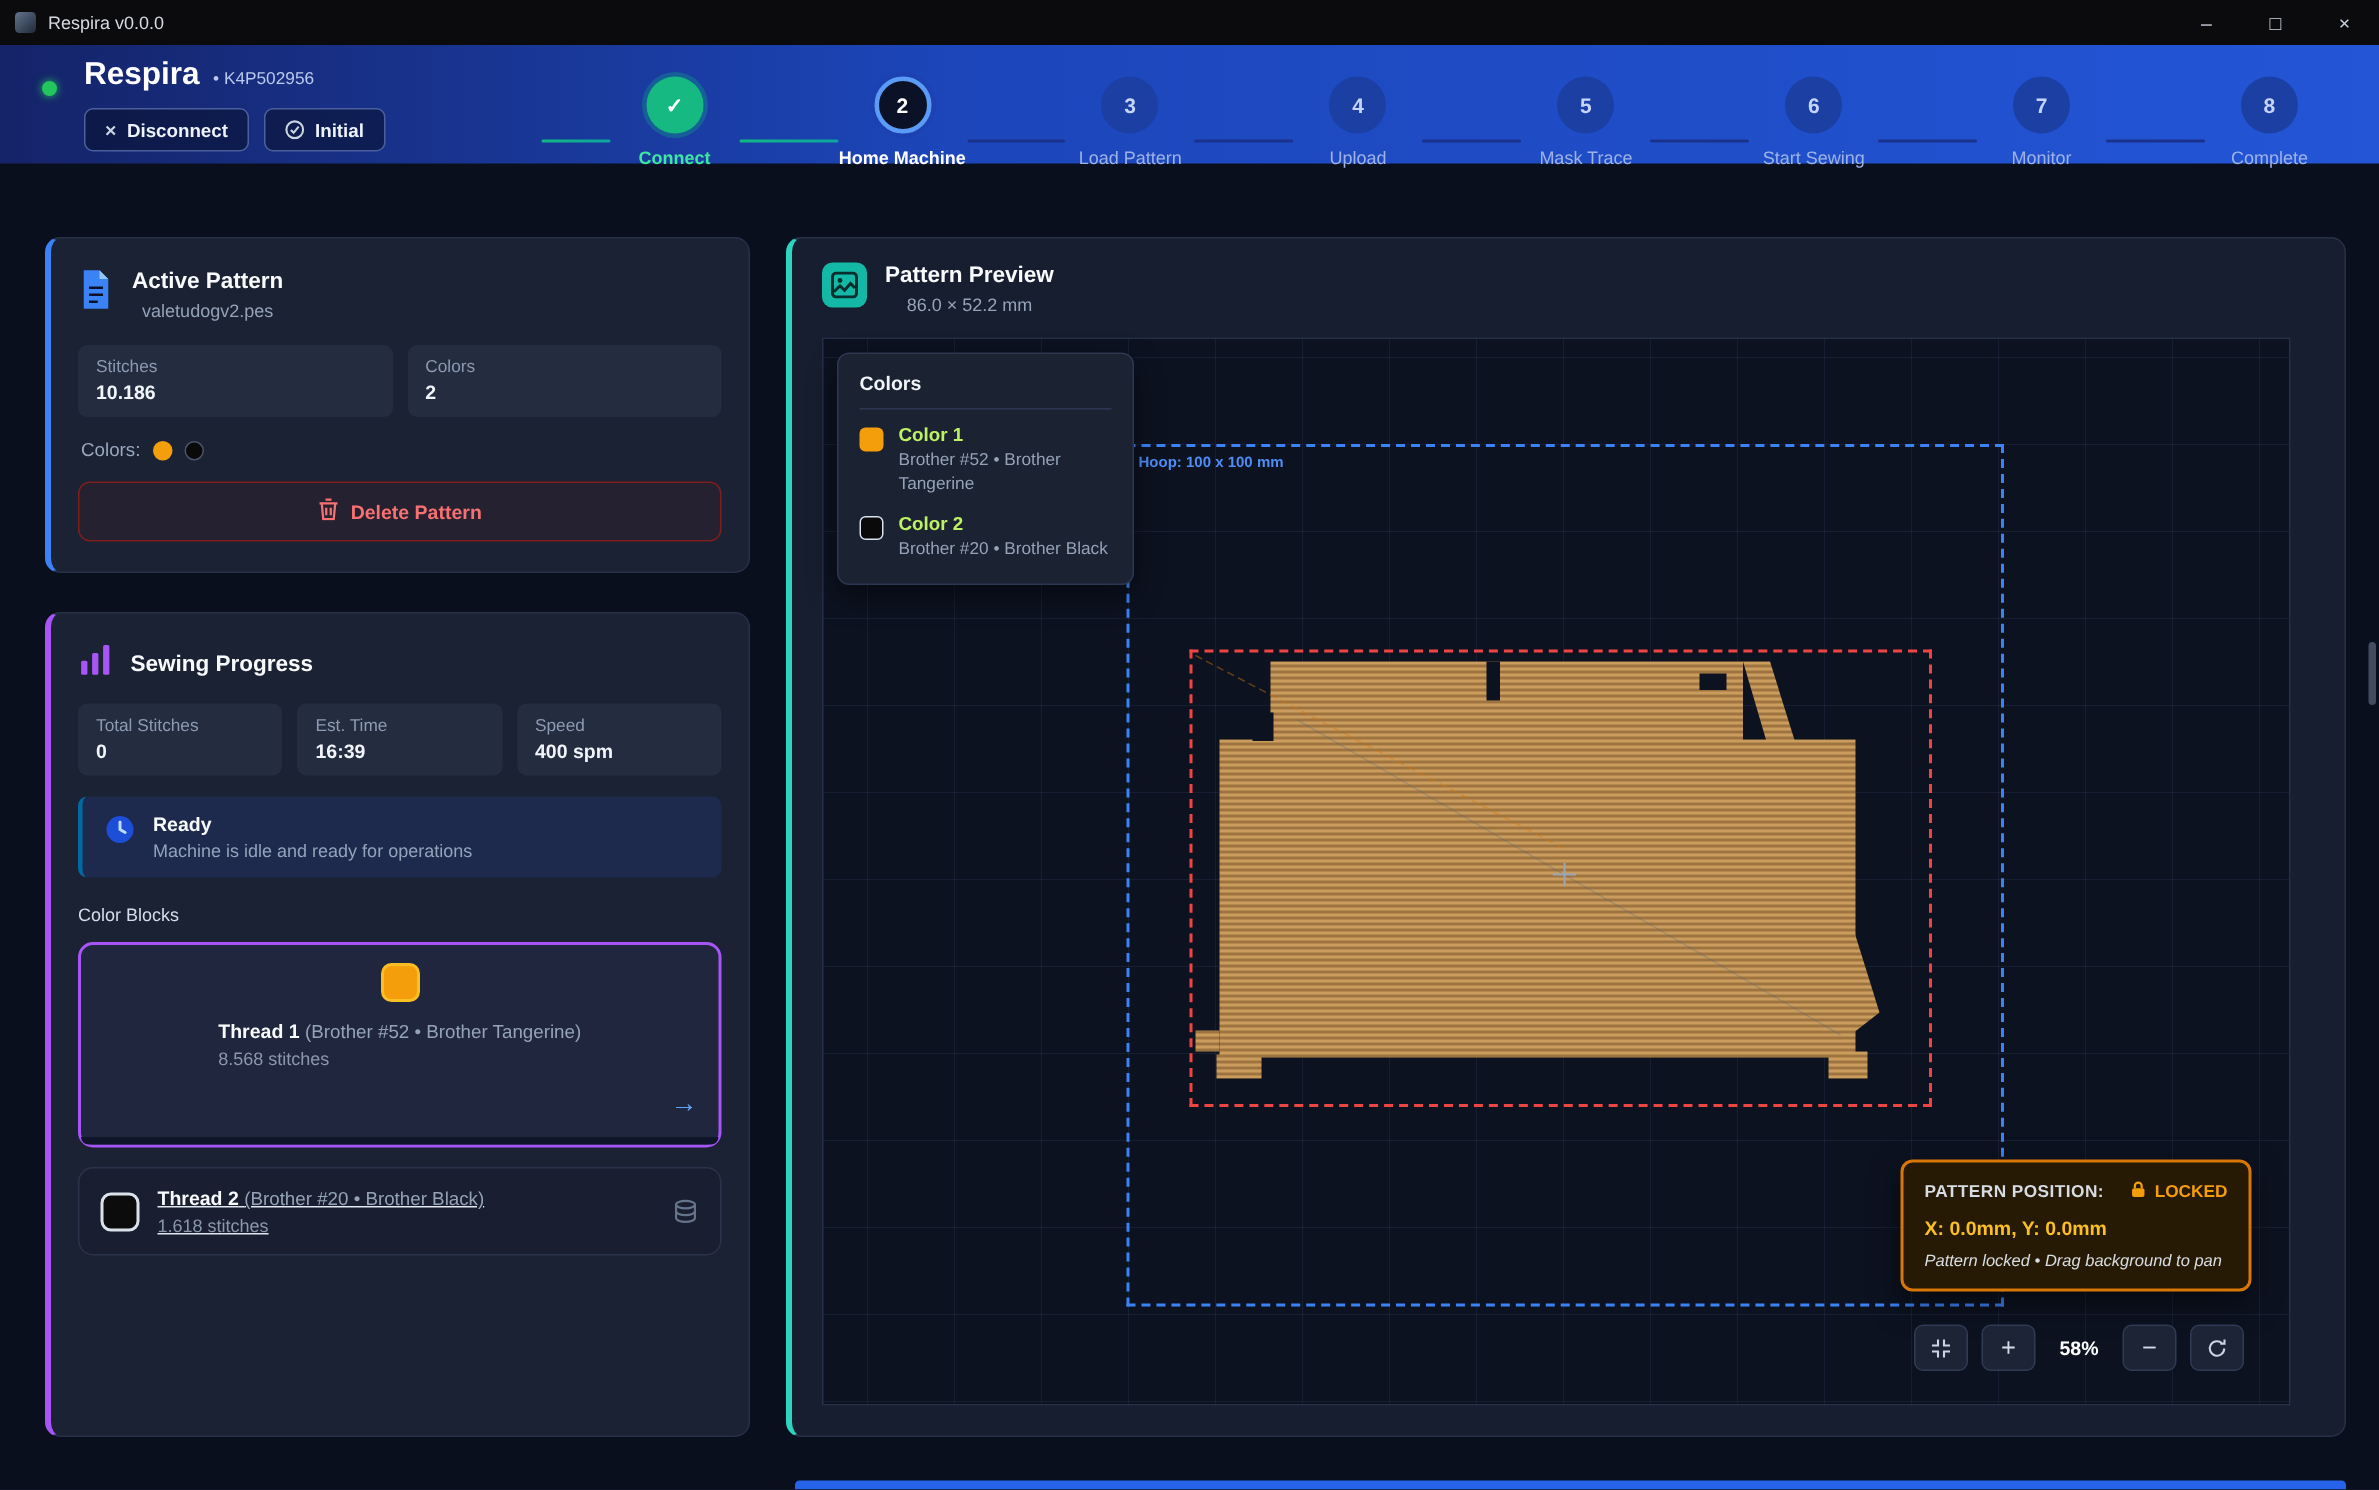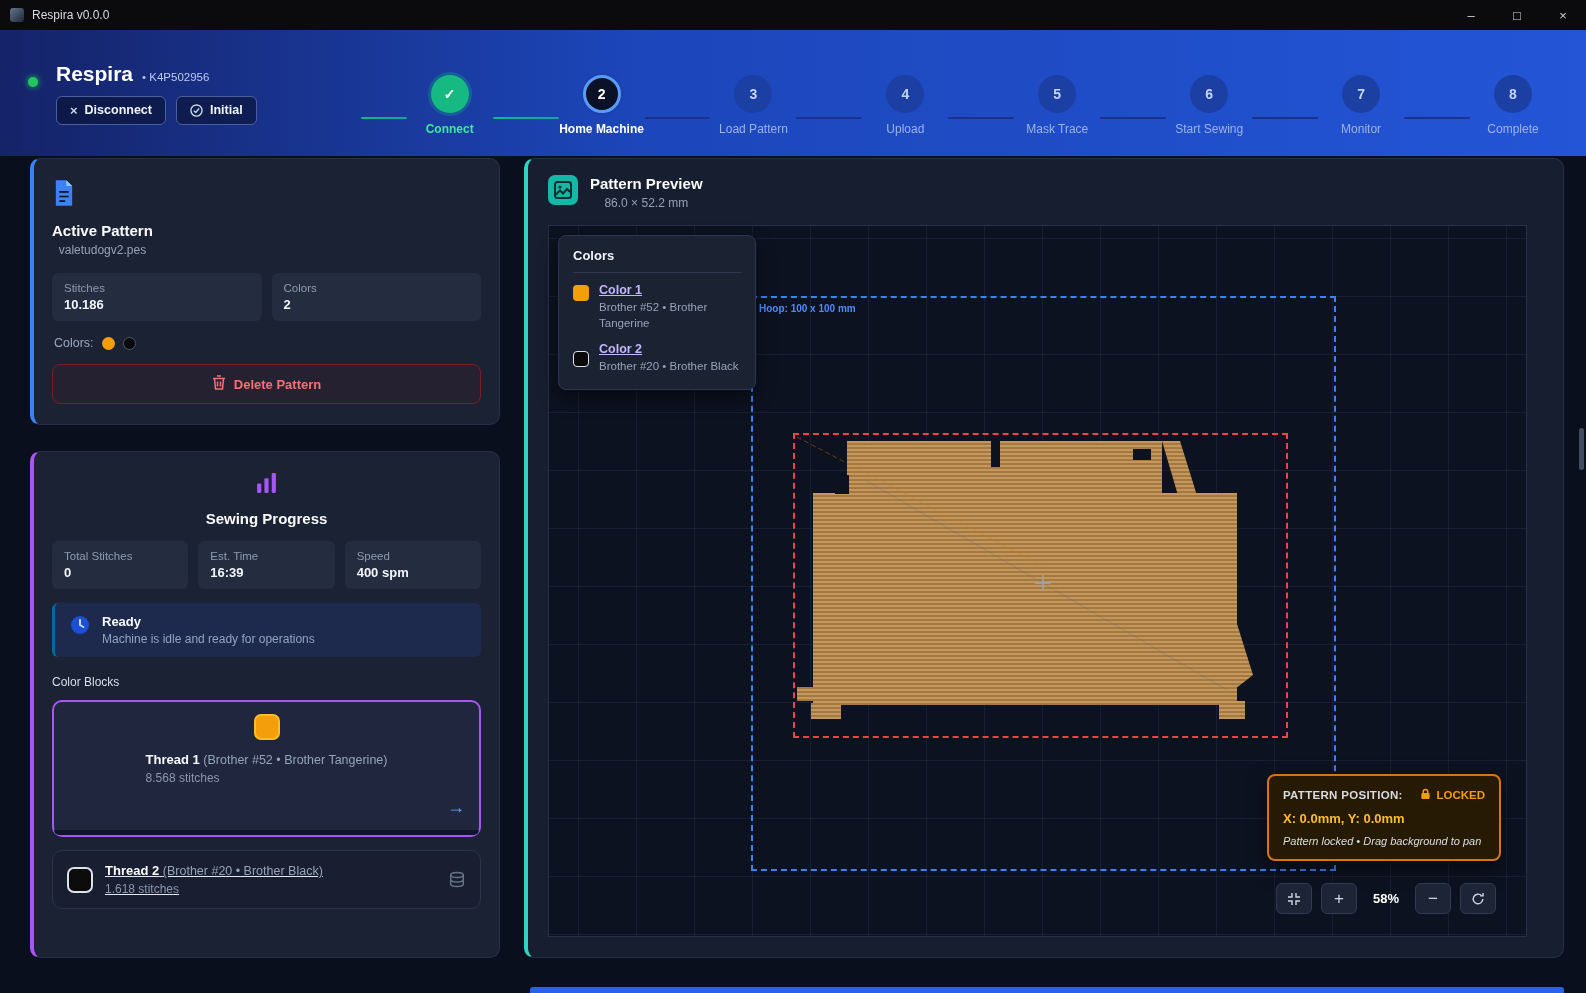--- a/index.html
+++ b/index.html
@@ -17,21 +17,21 @@
   
   .titlebar { height:30px; background:#0b0b0d; display:flex; align-items:center; }
   .tb-appicon { width:14px; height:14px; margin:0 8px 0 10px; border-radius:3px;
     background:linear-gradient(135deg,#64748b,#1e293b); }
   .tb-title { font-size:12px; color:#d6dae2; }
   .tb-controls { margin-left:auto; display:flex; height:30px; }
   .tb-btn { width:46px; display:flex; align-items:center; justify-content:center;
     color:#cbd5e1; font-size:13px; }
 
   
-  .header { height:126px; background:linear-gradient(90deg,#152368 0%, #1c46ba 40%, #2355d6 100%);
+  .header { height:79px; background:linear-gradient(90deg,#152368 0%, #1c46ba 40%, #2355d6 100%);
     display:flex; align-items:center; padding:0 30px 0 28px; }
   .status-dot { width:10px; height:10px; border-radius:50%; background:#22c55e;
     box-shadow:0 0 6px #22c55e; margin-right:18px; margin-top:-22px; }
   .brand-row { display:flex; align-items:baseline; gap:9px; }
   .brand-name { font-size:21px; font-weight:bold; color:#ffffff; }
   .brand-serial { font-size:11.5px; color:#bcc9ef; }
   .brand-actions { display:flex; gap:10px; margin-top:10px; }
   .hbtn { display:flex; align-items:center; gap:7px; background:rgba(8,14,40,.55);
     border:1px solid #4b5f9e; border-radius:6px; padding:6px 13px;
     font-size:12.5px; font-weight:bold; color:#eef2fb; }
@@ -55,21 +55,21 @@
   .step-line.green { background:linear-gradient(90deg,#10b981,#0ea5a0); }
 
   
   .content { position:absolute; top:133px; left:0; right:0; bottom:0;
     padding:25px 22px 35px 30px; display:flex; gap:24px; }
   .left-col { width:470px; display:flex; flex-direction:column; gap:26px; }
 
   .card { background:#1b2233; border:1px solid #273047; border-radius:10px; padding:20px 18px; }
   .card-blue { border-left:4px solid #3b82f6; }
   .card-purple { border-left:4px solid #a855f7; flex:1; }
-  .card-head { display:flex; align-items:flex-start; gap:12px; margin-bottom:16px;flex-direction:column; }
+  .card-head { display:flex; align-items:flex-start; gap:12px; margin-bottom:16px; }
   .card-title { font-size:15px; font-weight:bold; color:#f8fafc; }
   .card-sub { font-size:12px; color:#94a3b8; margin-top:4px;text-align:center; }
 
   .stats-row { display:flex; gap:10px; }
   .stat-box { flex:1; background:#242c40; border-radius:6px; padding:9px 12px; }
   .stat-label { font-size:11.5px; color:#8c9bb3; }
   .stat-value { font-size:13px; font-weight:bold; color:#f1f5f9; margin-top:3px; }
 
   .colors-row { display:flex; align-items:center; gap:8px; margin:15px 2px 14px; }
   .colors-row-label { font-size:12.5px; color:#9aa8bf; }
@@ -117,21 +117,21 @@
       linear-gradient(90deg, rgba(48,64,98,.28) 1px, transparent 1px);
     background-size:58px 58px; background-position:29px 12px; }
 
   .legend { position:absolute; left:30px; top:76px; width:198px; background:#1b2232;
     border:1px solid #2d3752; border-radius:8px; padding:12px 14px; z-index:6;
     box-shadow:0 8px 20px rgba(0,0,0,.45); }
   .legend-title { font-size:13px; font-weight:bold; color:#f1f5f9; padding-bottom:9px;
     border-bottom:1px solid #2d3752; margin-bottom:10px; }
   .legend-item { display:flex; gap:10px; margin-bottom:11px; align-items:flex-start; }
   .legend-swatch { width:16px; height:16px; border-radius:4px; flex:0 0 auto; margin-top:2px; }
-  .legend-name { font-size:12.5px; font-weight:bold; color:#c4b5fd;text-decoration:underline; }
+  .legend-name { font-size:12.5px; font-weight:bold; color:#bef264; }
   .legend-detail { font-size:11.5px; color:#94a3b8; margin-top:3px; line-height:1.35; }
 
   .hoop { position:absolute; left:202px; top:70px; width:585px; height:575px;
     border:2px dashed #3b82f6; }
   .hoop-label { position:absolute; left:6px; top:5px; font-size:10px; font-weight:bold;
     color:#4e8df6; white-space:nowrap; }
   .pattern-bounds { position:absolute; left:244px; top:207px; width:495px; height:305px;
     border:2px dashed #ef4444; }
   .pattern-bounds svg { position:absolute; left:0; top:0; }
   .crosshair { position:absolute; left:486px; top:349px; width:16px; height:16px; }
@@ -386,21 +386,21 @@
 
     <div class="legend">
       <div class="legend-title">Colors</div>
       <div class="legend-item">
         <span class="legend-swatch" style="background:#f59e0b;"></span>
         <div>
           <div class="legend-name">Color 1</div>
           <div class="legend-detail">Brother #52 • Brother Tangerine</div>
         </div>
       </div>
-      <div class="legend-item" style="margin-bottom:2px;align-items:center;">
+      <div class="legend-item" style="margin-bottom:2px;">
         <span class="legend-swatch" style="background:#0a0a0a; border:1.5px solid #dbe2ec;"></span>
         <div>
           <div class="legend-name">Color 2</div>
           <div class="legend-detail">Brother #20 • Brother Black</div>
         </div>
       </div>
     </div>
 
     <div class="canvas">
       <div class="hoop">

